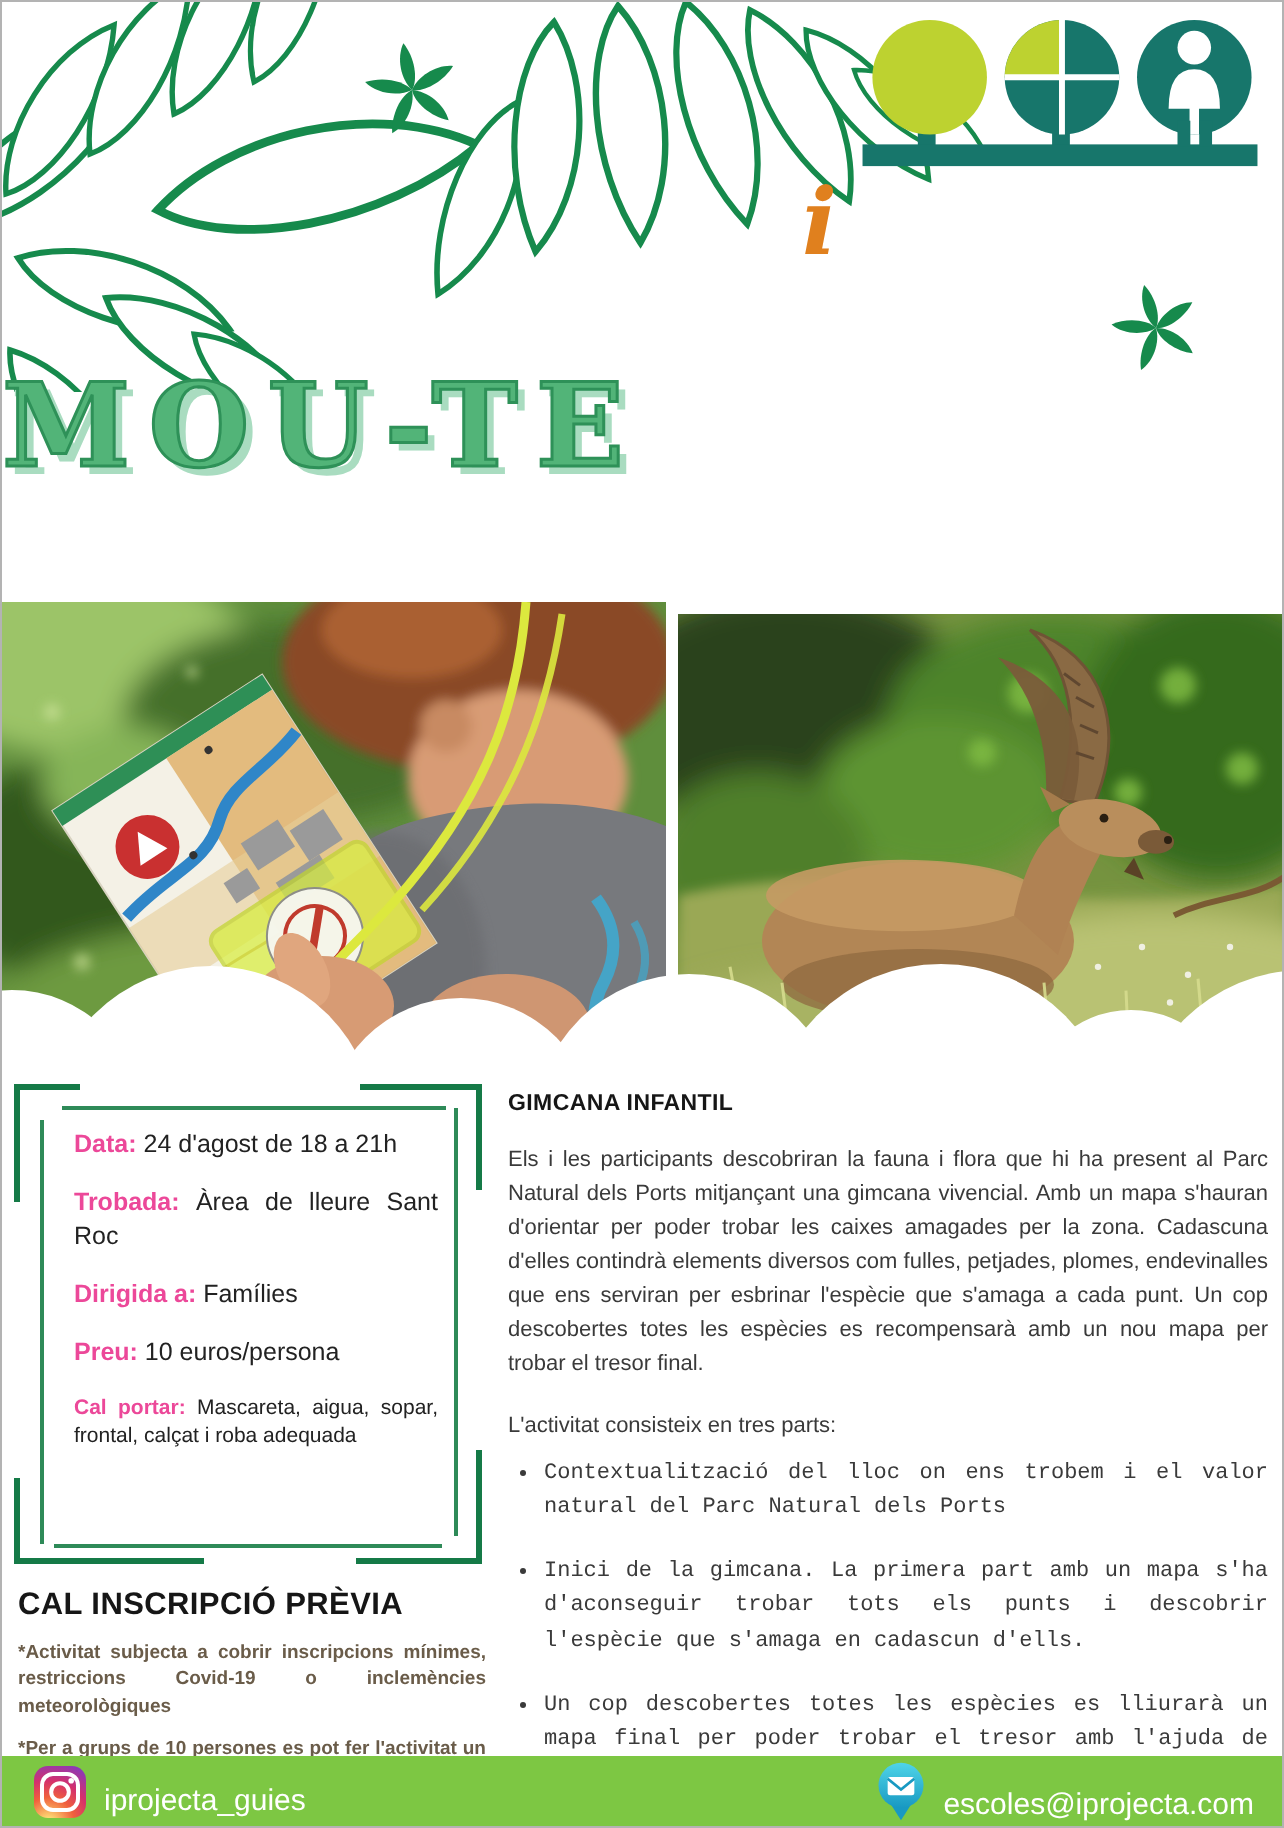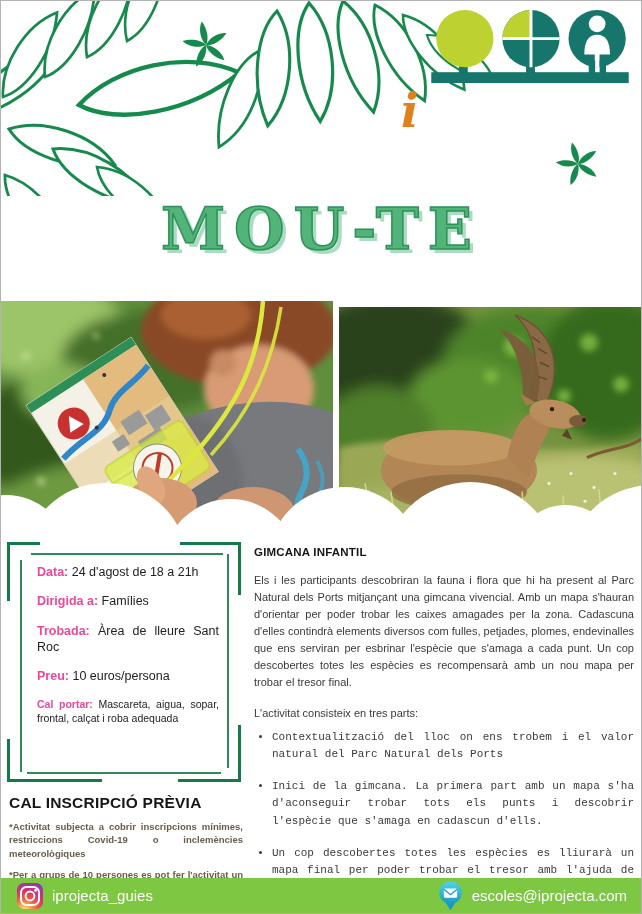--- a/index.html
+++ b/index.html
@@ -13,21 +13,21 @@
   
   .logo{position:absolute;top:8px;right:12px;width:210px;}
   .logo-trees{display:block;margin-left:auto;}
   .brand{display:flex;align-items:flex-end;margin-top:0;margin-left:-18px;}
   .brand-i{font-family:"DejaVu Serif",serif;font-style:italic;font-weight:bold;
            font-size:46px;line-height:0.8;color:#e0801e;margin-right:4px;transform:translateY(6px);}
   .brand-name{font-family:"DejaVu Sans Mono",monospace;font-weight:bold;font-size:27px;
               letter-spacing:2px;color:#c6d62e;line-height:1;}
 
   
-  .title{position:absolute;top:194px;left:0;width:100%;text-align:center;
+  .title{position:absolute;top:178px;left:0;width:100%;
          font-family:"DejaVu Serif",serif;font-weight:bold;font-size:58px;letter-spacing:9px;
          color:#52b478;-webkit-text-stroke:1.5px #2e9158;text-shadow:4px 4px 0 #a9dcc0;margin:0;}
 
   
   .photoL{position:absolute;top:300px;left:0;width:332px;height:230px;}
   .photoR{position:absolute;top:306px;left:338px;width:304px;height:224px;}
   .scallop{position:absolute;background:#fff;border-radius:50%;}
   .sc1{left:-60px;top:494px;width:130px;height:130px;}
   .sc2{left:22px;top:482px;width:165px;height:165px;}
   .sc3{left:162px;top:498px;width:135px;height:135px;}
@@ -61,21 +61,21 @@
   .right-col{position:absolute;left:253px;top:545px;width:380px;}
   .act-heading{font-size:11.5px;font-weight:bold;color:#161616;margin:0 0 14px 0;letter-spacing:.2px;}
   .act-intro{font-size:11px;line-height:1.55;text-align:justify;margin:0 0 16px 0;color:#3a3a3a;}
   .act-parts{font-size:11px;margin:0 0 10px 0;color:#3a3a3a;}
   .act-list{margin:0;padding-left:18px;}
   .act-list li{font-size:11px;line-height:1.55;text-align:justify;margin-bottom:15px;color:#3a3a3a;font-family:Liberation Mono, monospace;}
 
   
   .footer{position:absolute;left:0;bottom:0;width:642px;height:35px;background:#7dc743;
           display:flex;align-items:center;justify-content:space-between;padding:0 16px;box-sizing:border-box;}
-  .f-item{display:flex;align-items:center;gap:9px;color:#fff;font-size:15px;cursor:pointer;}
+  .f-item{display:flex;align-items:flex-end;gap:9px;color:#fff;font-size:15px;cursor:pointer;}
   .ig-icon{width:26px;height:26px;border-radius:7px;display:block;
            background:radial-gradient(circle at 28% 110%,#fdd873 8%,#f0603c 38%,#d5306c 62%,#8a3ab9 92%);}
 </style>
 </head>
 <body>
 
 <div class="page">
 
   <svg class="leaves" viewBox="0 0 642 195">
     <defs>
@@ -283,22 +283,22 @@
       <div class="corner c-tl"></div>
       <div class="corner c-tr"></div>
       <div class="corner c-bl"></div>
       <div class="corner c-br"></div>
       <div class="fline l-top"></div>
       <div class="fline l-left"></div>
       <div class="fline l-right"></div>
       <div class="fline l-bottom"></div>
       <div class="frame-content">
         <div class="info-row"><b>Data:</b><span> 24 d'agost de 18 a 21h</span></div>
+        <div class="info-row"><b>Trobada:</b><span> Àrea de lleure Sant Roc</span></div>
         <div class="info-row"><b>Dirigida a:</b><span> Famílies</span></div>
-        <div class="info-row"><b>Trobada:</b><span> Àrea de lleure Sant Roc</span></div>
         <div class="info-row"><b>Preu:</b><span> 10 euros/persona</span></div>
         <div class="info-row small"><b>Cal portar:</b><span> Mascareta, aigua, sopar, frontal, calçat i roba adequada</span></div>
       </div>
     </div>
     <div class="insc-heading">CAL INSCRIPCIÓ PRÈVIA</div>
     <p class="note">*Activitat subjecta a cobrir inscripcions mínimes, restriccions Covid-19 o inclemències meteorològiques</p>
     <p class="note">*Per a grups de 10 persones es pot fer l'activitat un dia a convenir (avisar amb una setmana d'antelació) - consultar preus per a menys de 10 persones.</p>
 
   </div>
 

